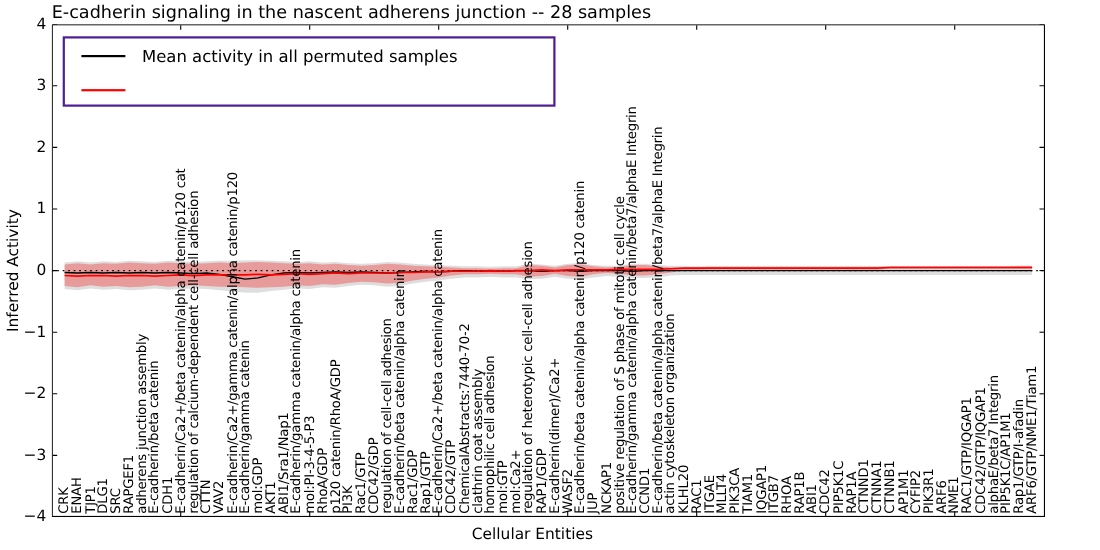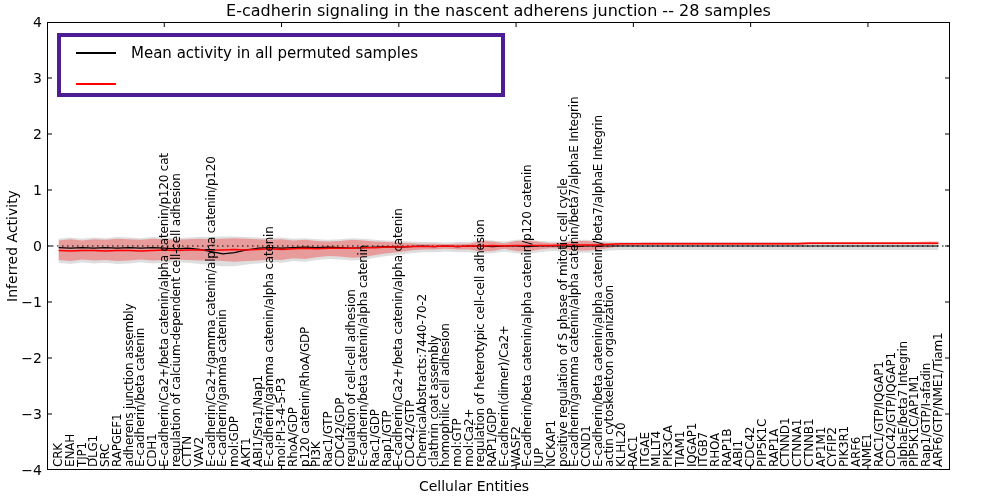--- a/index.html
+++ b/index.html
@@ -2,44 +2,44 @@
 <html><head>
 <meta charset="utf-8">
 <style>
   html,body{margin:0;padding:0;background:#ffffff;}
   .figure{
     position:relative;width:1000px;height:500px;background:#ffffff;
     font-family:"DejaVu Sans","Liberation Sans",sans-serif;color:#000;
     overflow:hidden;
   }
   .title{
-    position:absolute;left:47px;top:1px;width:903px;text-align:center;
+    position:absolute;left:47px;top:1px;width:903px;text-align:left;
     font-size:16px;white-space:nowrap;
   }
   .ylabel{
     position:absolute;left:12px;top:246px;
     transform:translate(-50%,-50%) rotate(-90deg);
     font-size:14px;white-space:nowrap;
   }
   .xlabel{
-    position:absolute;left:474px;top:478px;transform:translateX(-50%);
+    position:absolute;left:484px;top:478px;transform:translateX(-50%);
     font-size:14px;white-space:nowrap;
   }
   .plot-svg{position:absolute;left:47px;top:22px;}
   .ytick-label{
     position:absolute;left:0;width:42px;text-align:right;
     font-size:14px;line-height:16px;
   }
   .xtick-label{
     position:absolute;white-space:nowrap;font-size:12px;line-height:11px;
     transform:rotate(-90deg);transform-origin:0 0;letter-spacing:-0.2px;
   }
   .legend{
     position:absolute;left:57px;top:33px;width:448px;height:64px;
-    background:#ffffff;border:4px solid #4c1d95;box-sizing:border-box;z-index:5;
+    background:#ffffff;border:2px solid #4c1d95;box-sizing:border-box;z-index:5;
   }
   .legend-row{display:flex;align-items:center;height:31px;}
   .legend-line{display:inline-block;width:40px;height:2px;margin-left:15px;flex:0 0 40px;}
   .legend-text{font-size:15px;margin-left:15px;white-space:nowrap;}
 </style>
 </head>
 <body>
 
 <div class="figure">
   <div class="title">E-cadherin signaling in the nascent adherens junction -- 28 samples</div>

